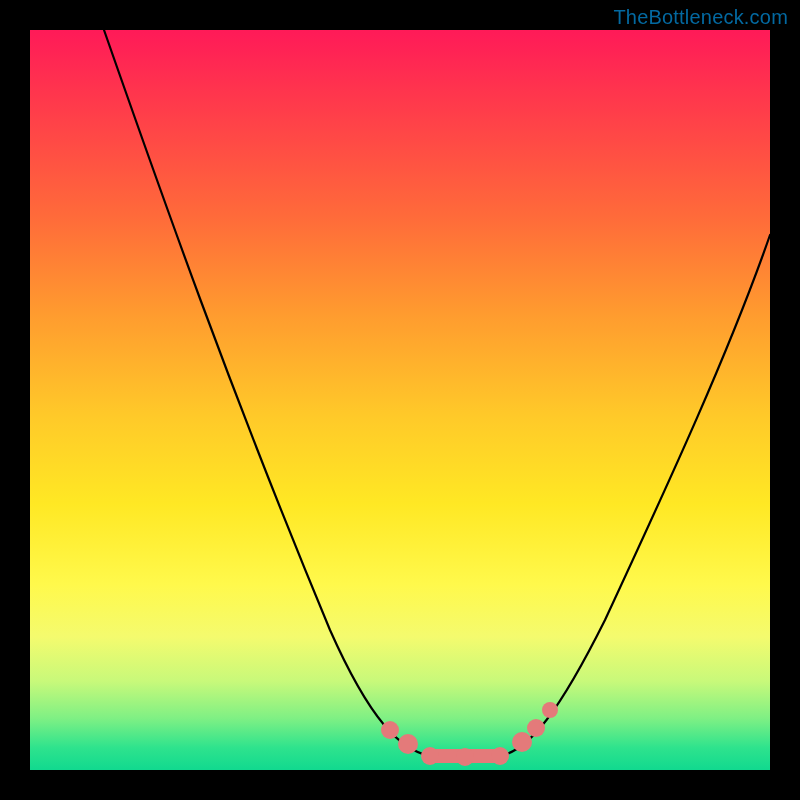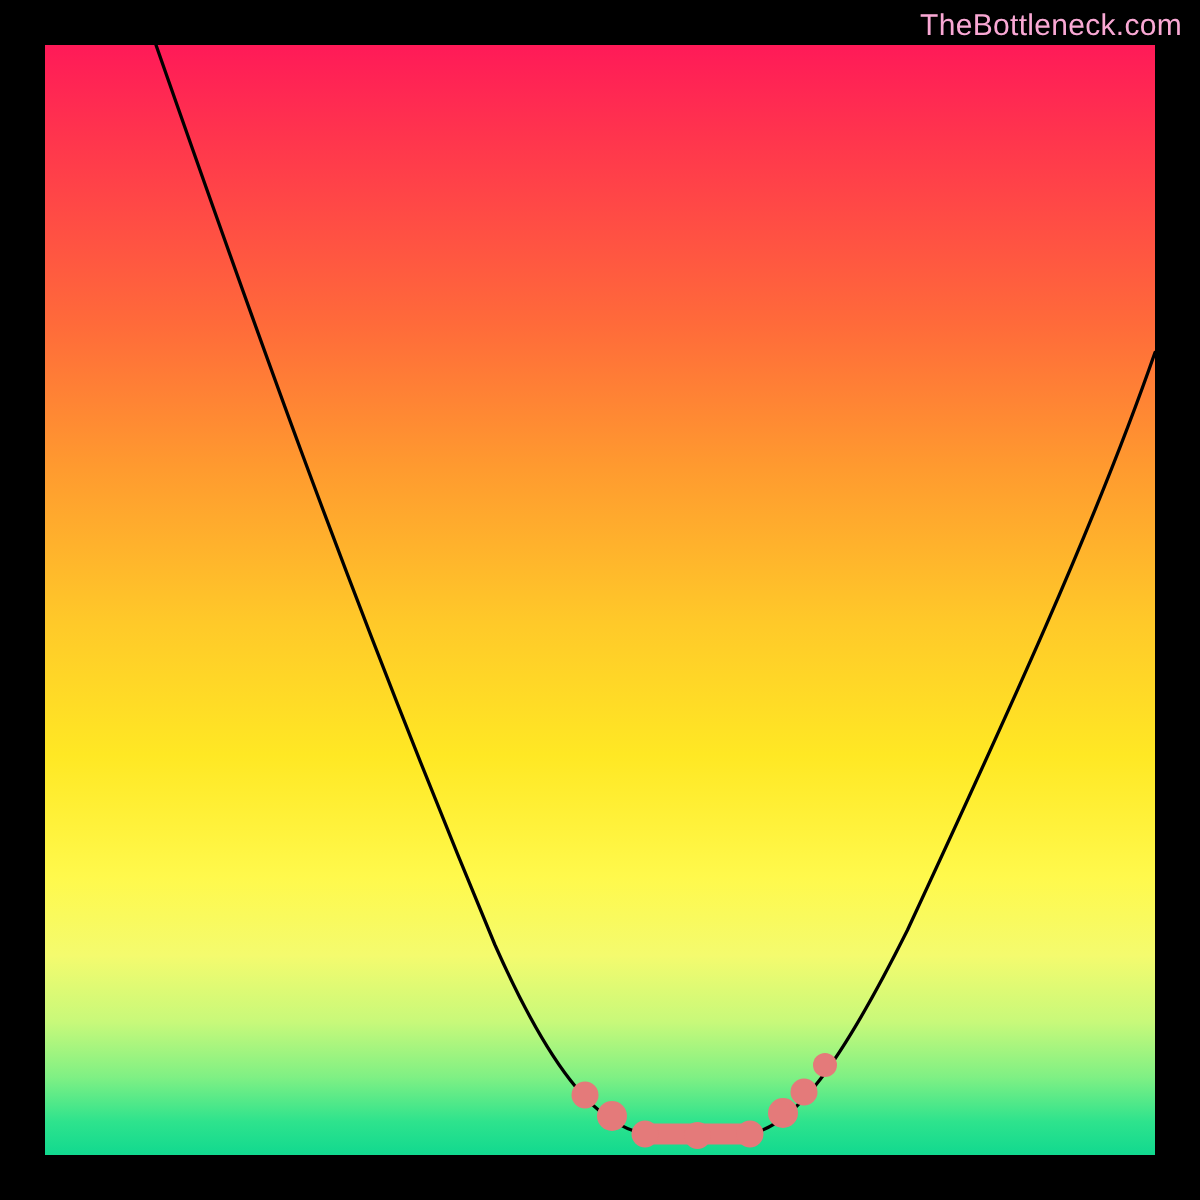--- a/index.html
+++ b/index.html
@@ -37,21 +37,21 @@
       #c8f97a 88%,
       #7ff084 93%,
       #2ee38d 97%,
       #11d98f 100%
     );
   }
   .watermark {
     position: absolute;
     top: 6px;
     right: 12px;
-    color: #f9a8d4;
+    color: #0369a1;
     font-size: 20px;
     font-weight: 500;
     letter-spacing: 0.2px;
     user-select: none;
     text-align: right;
   }
   svg.curve-layer {
     position: absolute;
     left: 0;
     top: 0;

